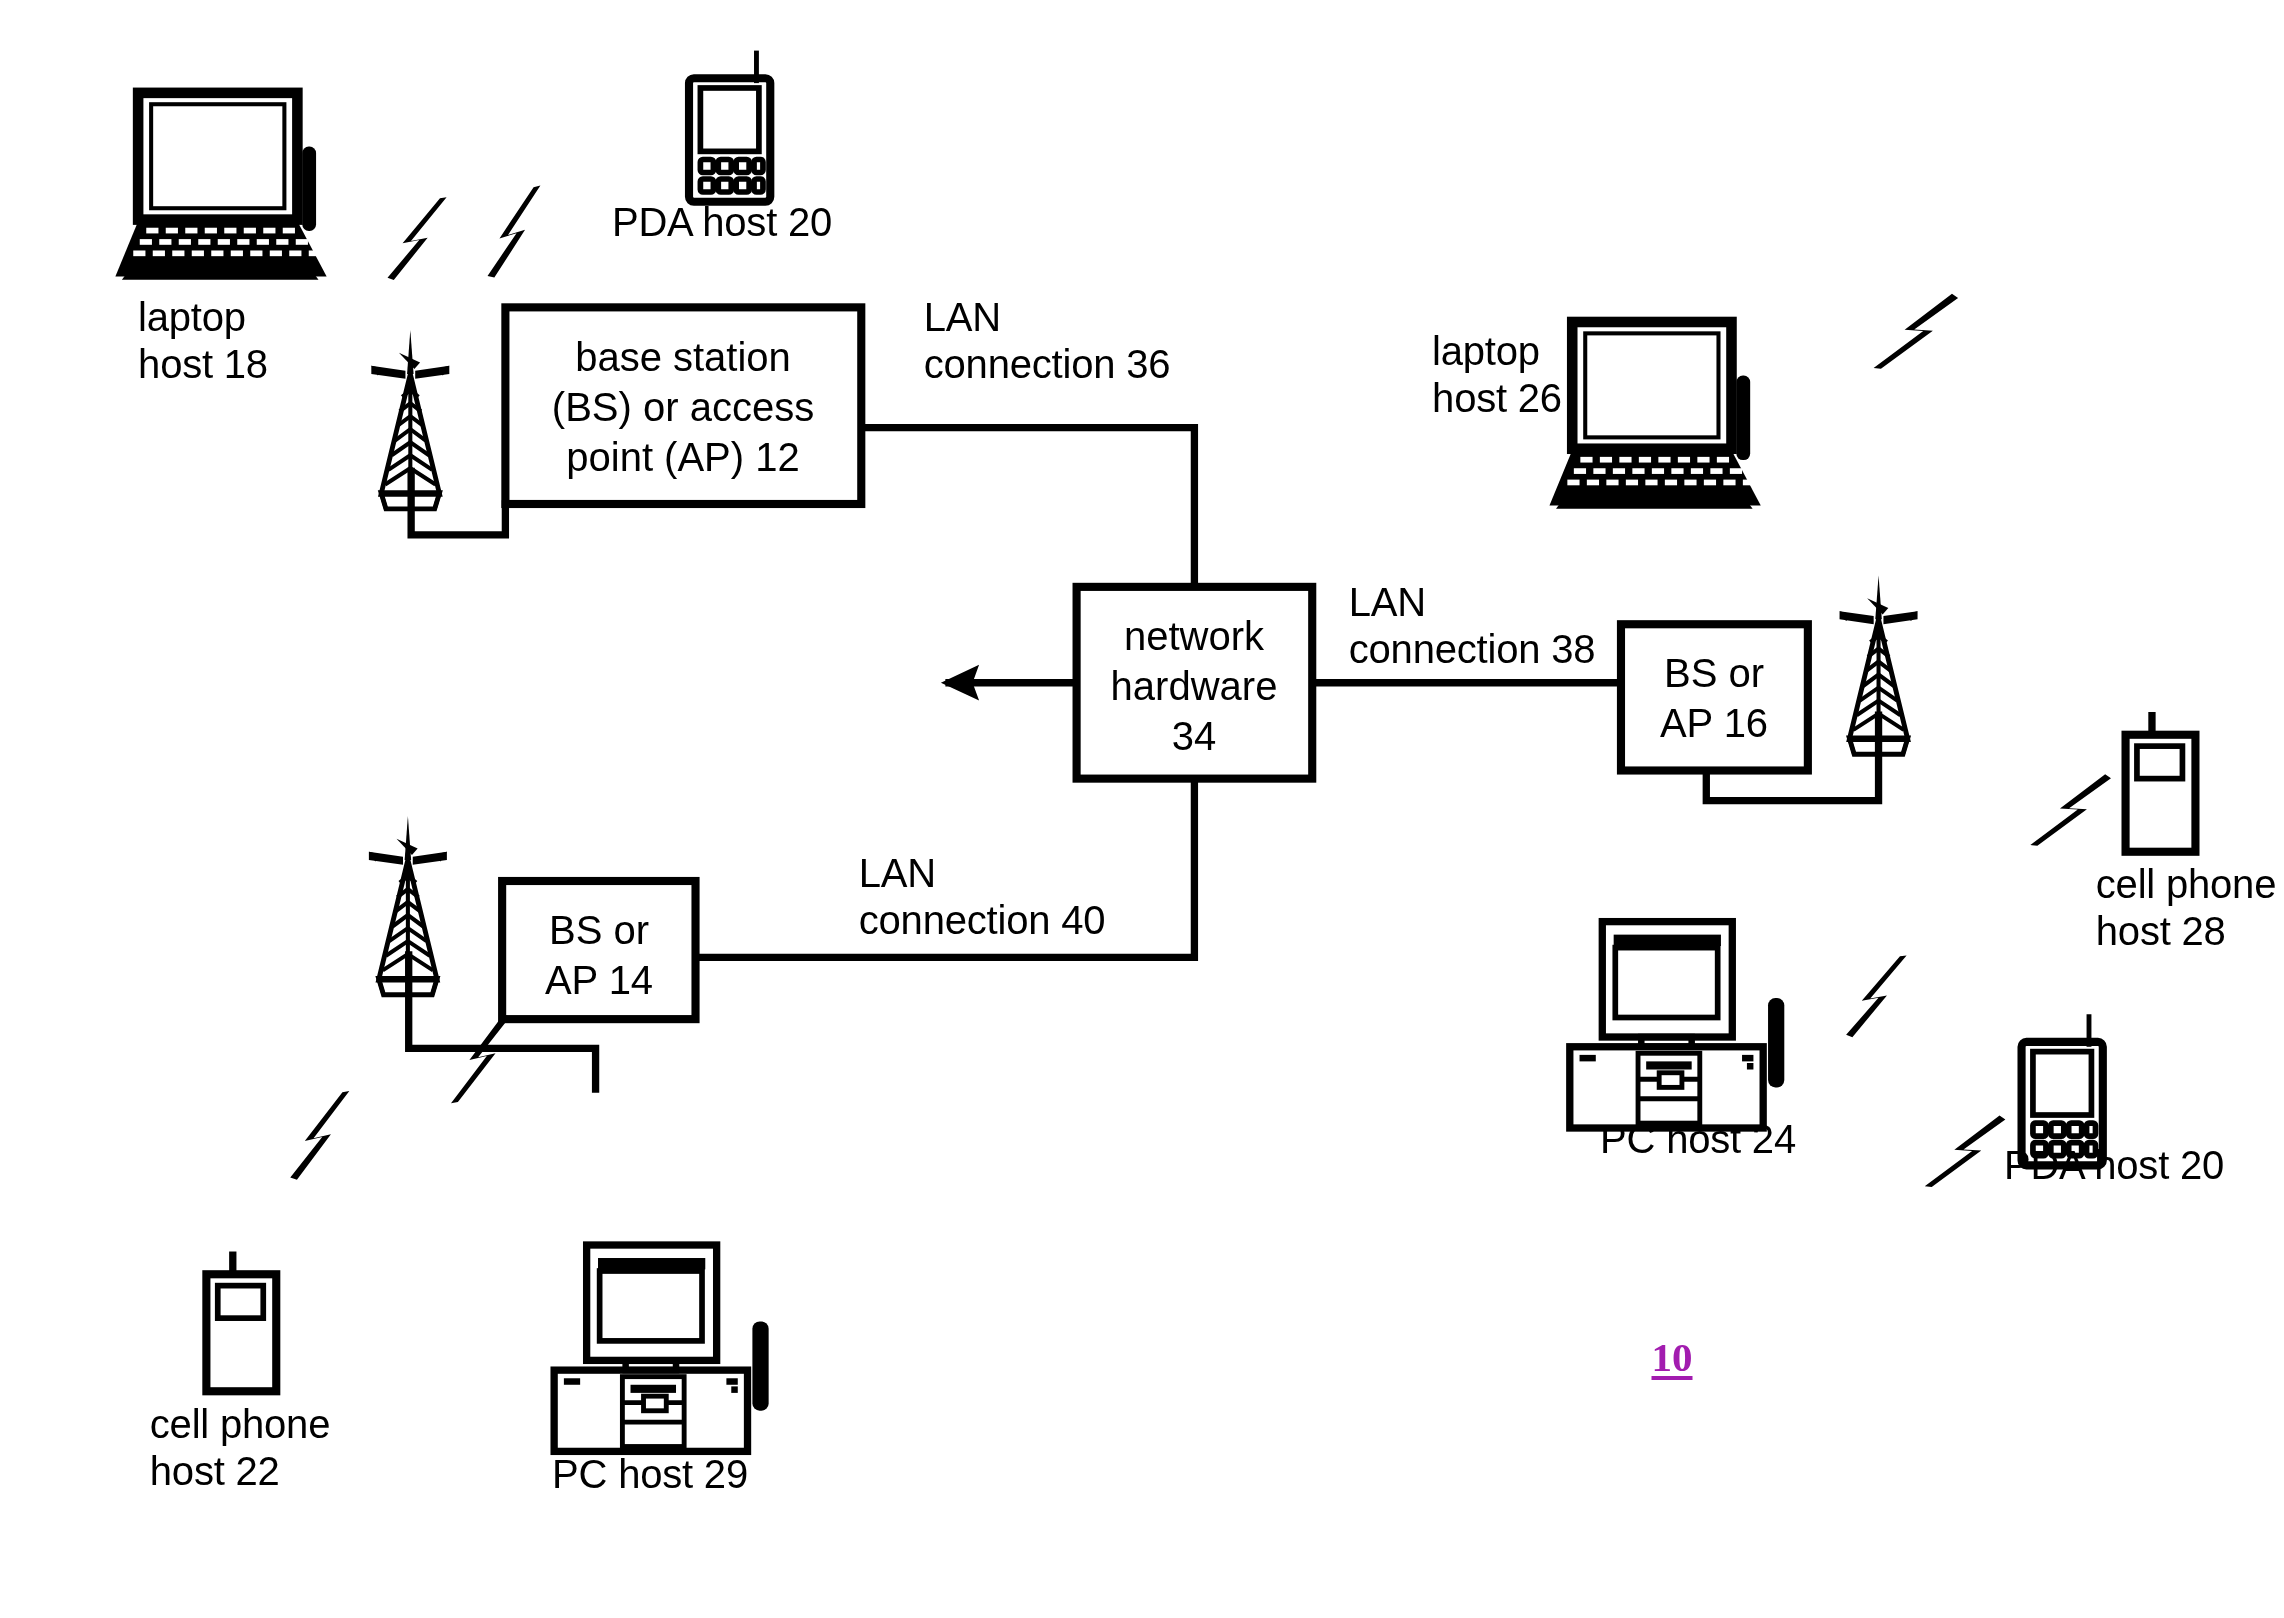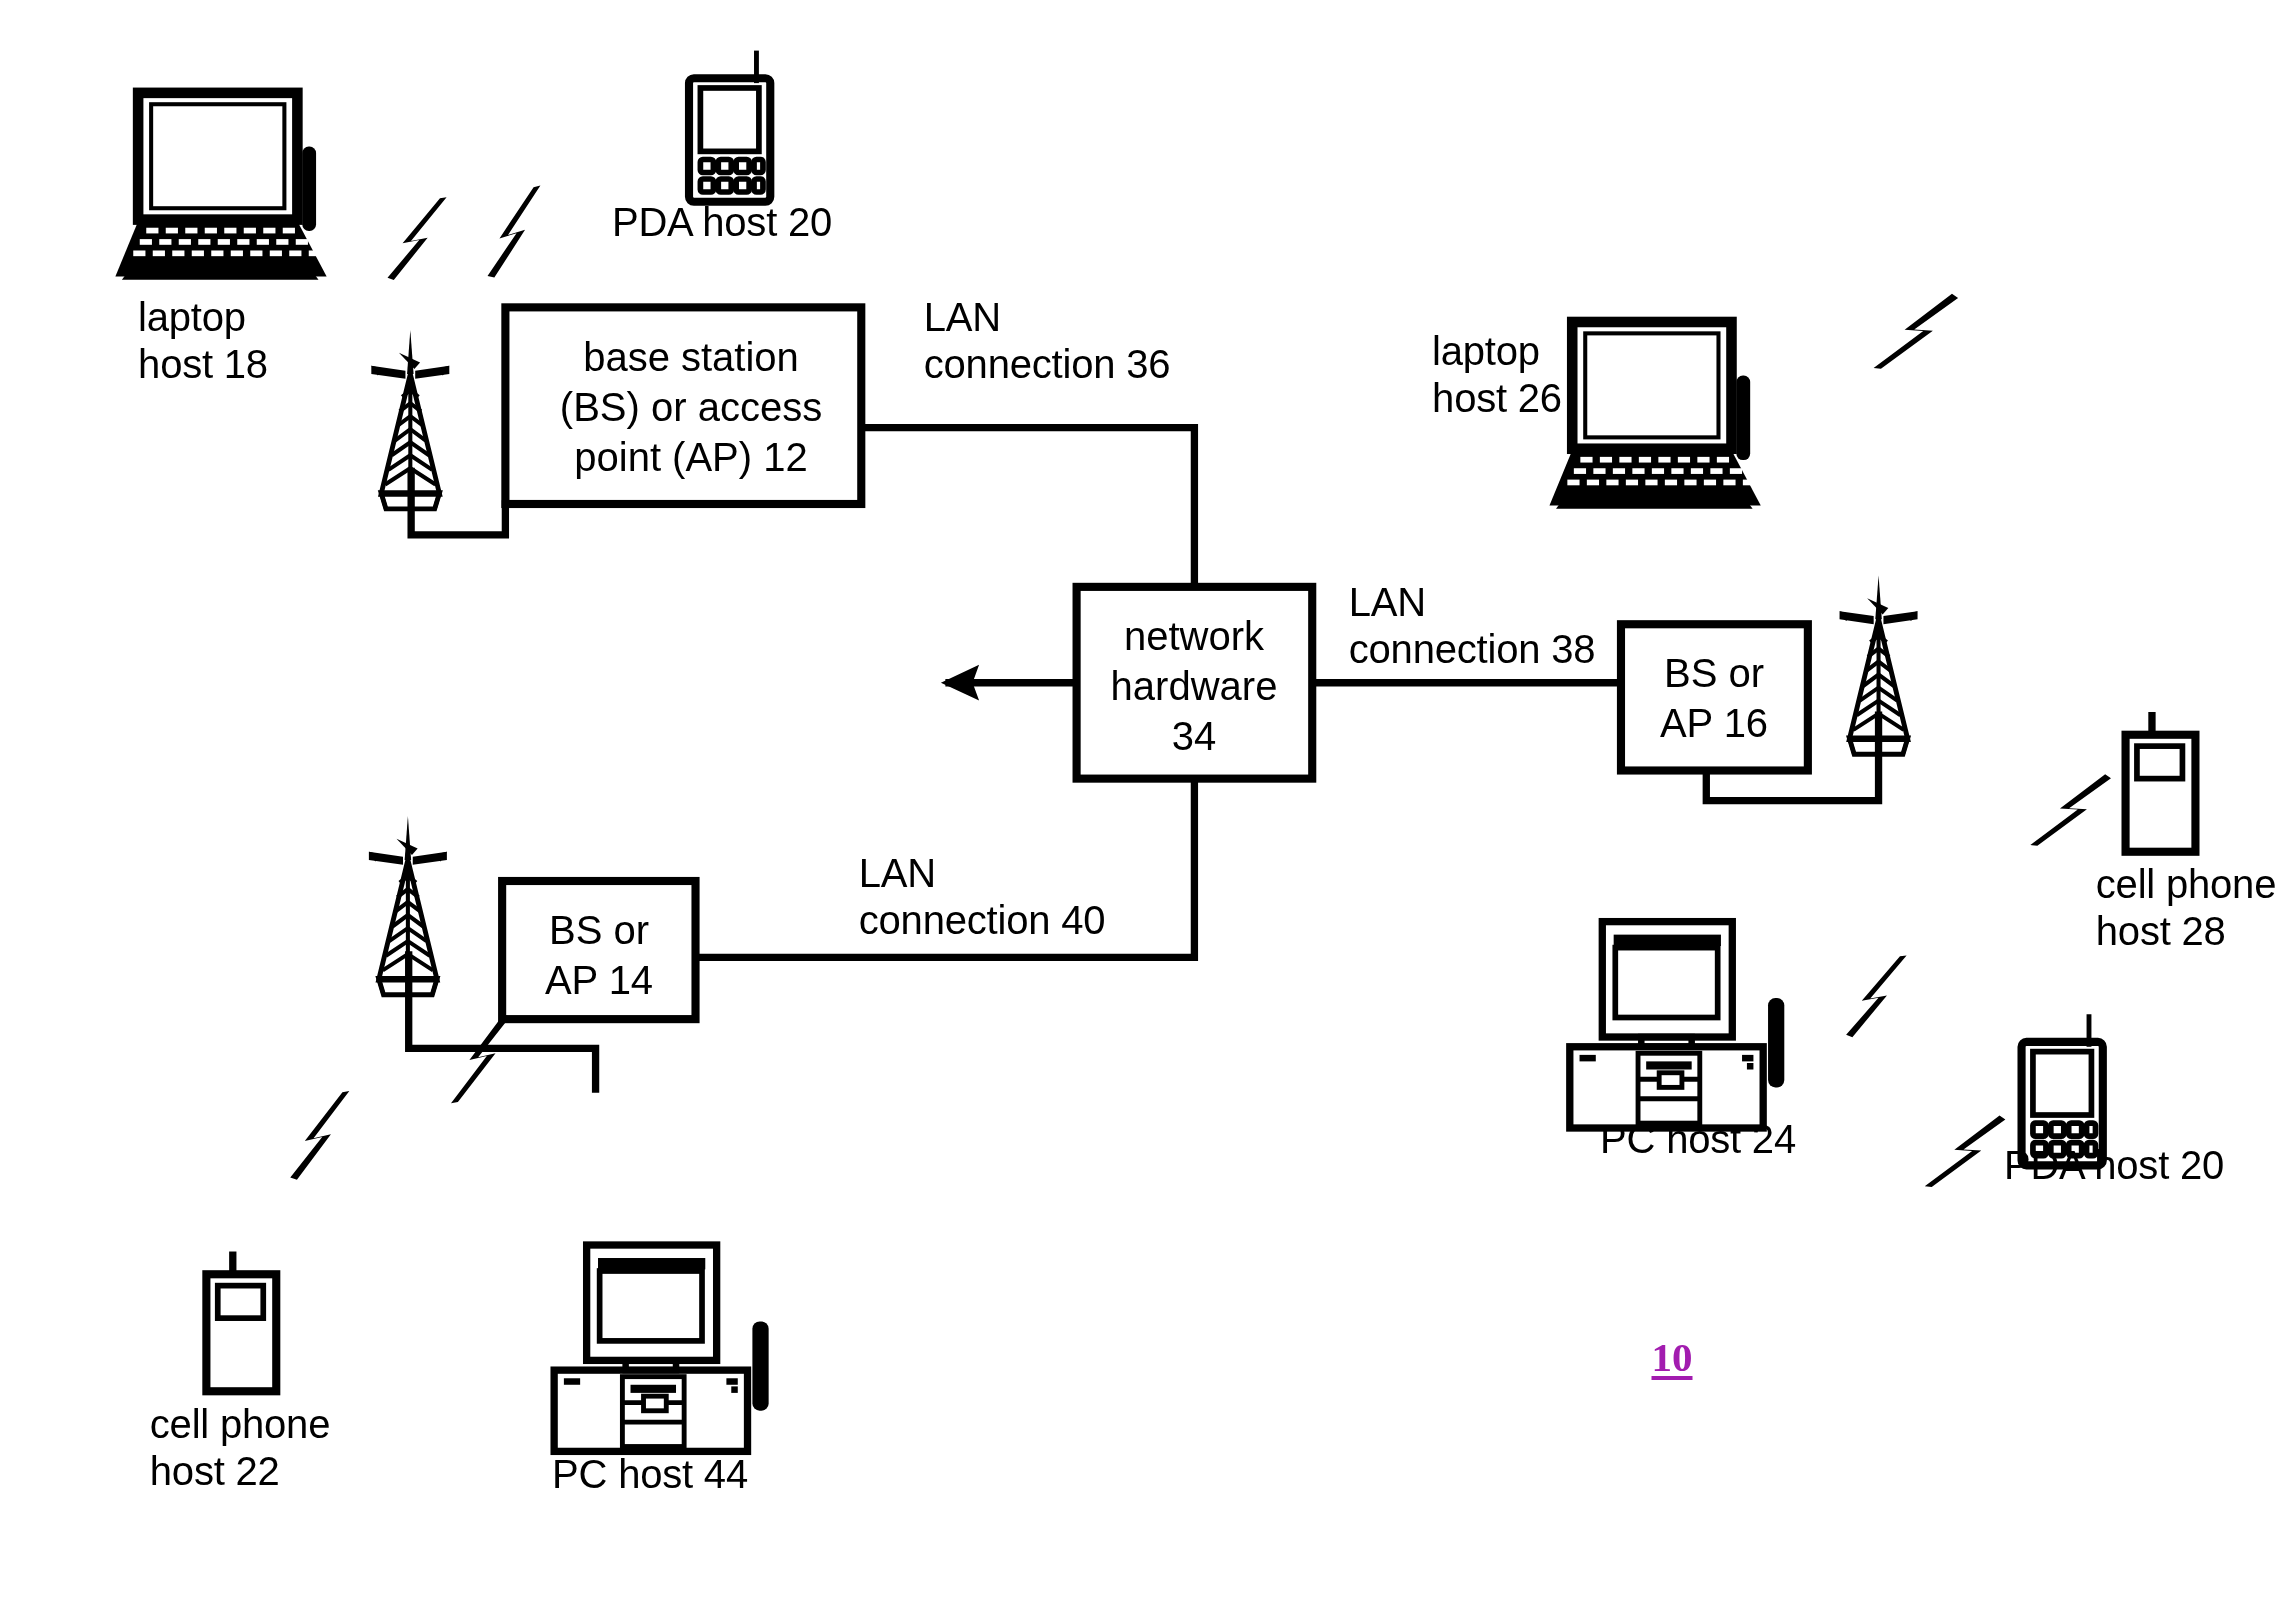--- a/index.html
+++ b/index.html
@@ -245,21 +245,21 @@
 
     <g transform="translate(2430,1482) rotate(-160) scale(1.05)">
       <use href="#bolt"></use>
     </g>
 
     <g transform="translate(2285,1168) rotate(7) scale(1.0)">
       <use href="#bolt"></use>
     </g>
   </svg>
 
-  <div class="boxtext" style="left:683px; top:332px;margin-left:8px;">base station
+  <div class="boxtext" style="left:683px; top:332px;">base station
 (BS) or access
 point (AP) 12</div>
 
   <div class="boxtext" style="left:1194px; top:611px;">network
 hardware
 34</div>
 
   <div class="boxtext" style="left:1714px; top:648px;">BS or
 AP 16</div>
 
@@ -277,21 +277,21 @@
 
 
   <div class="lbl center" style="left:203px; top:294px;">laptop
 host 18</div>
 
   <div class="lbl center" style="left:722px; top:199px;">PDA host 20</div>
 
   <div class="lbl center" style="left:240px; top:1401px;">cell phone
 host 22</div>
 
-  <div class="lbl center" style="left:650px; top:1451px;">PC host 44</div>
+  <div class="lbl center" style="left:650px; top:1451px;">PC host 29</div>
 
   <div class="lbl center" style="left:1497px; top:328px;">laptop
 host 26</div>
 
   <div class="lbl center" style="left:2186px; top:861px;">cell phone
 host 28</div>
 
   <div class="lbl center" style="left:2114px; top:1142px;">PDA host 20</div>
 
   <div class="lbl center" style="left:1698px; top:1116px;">PC host 24</div>

